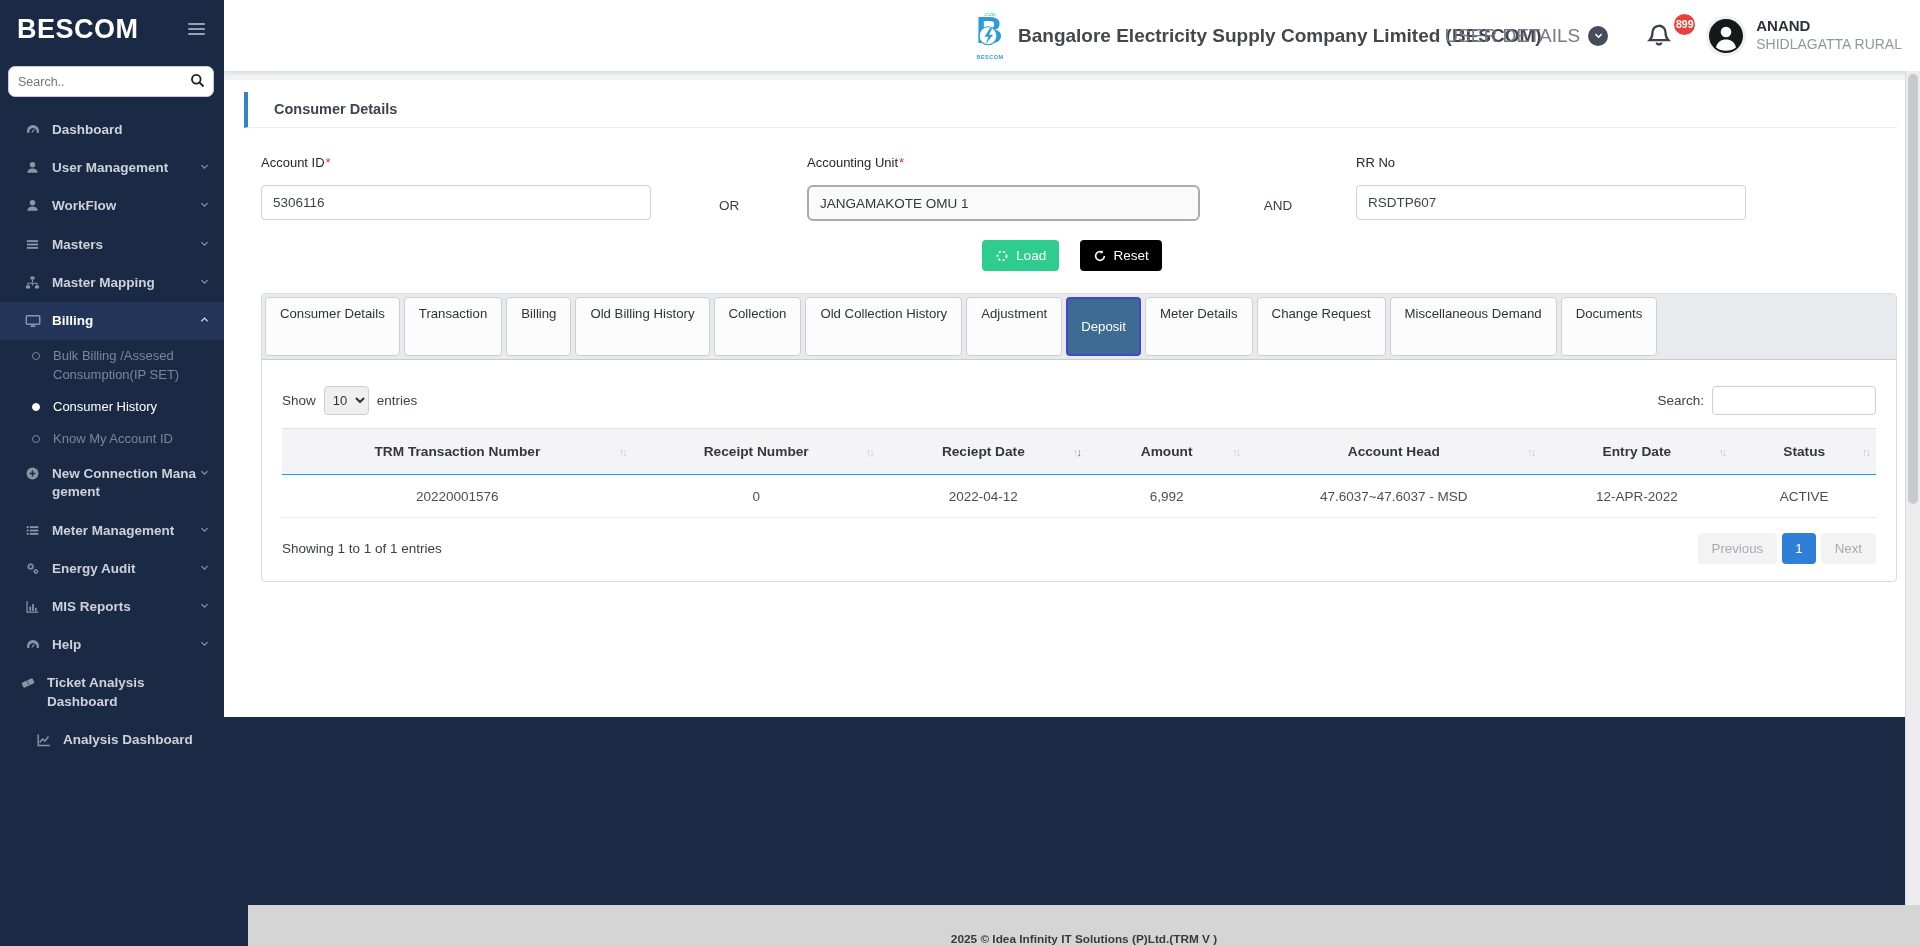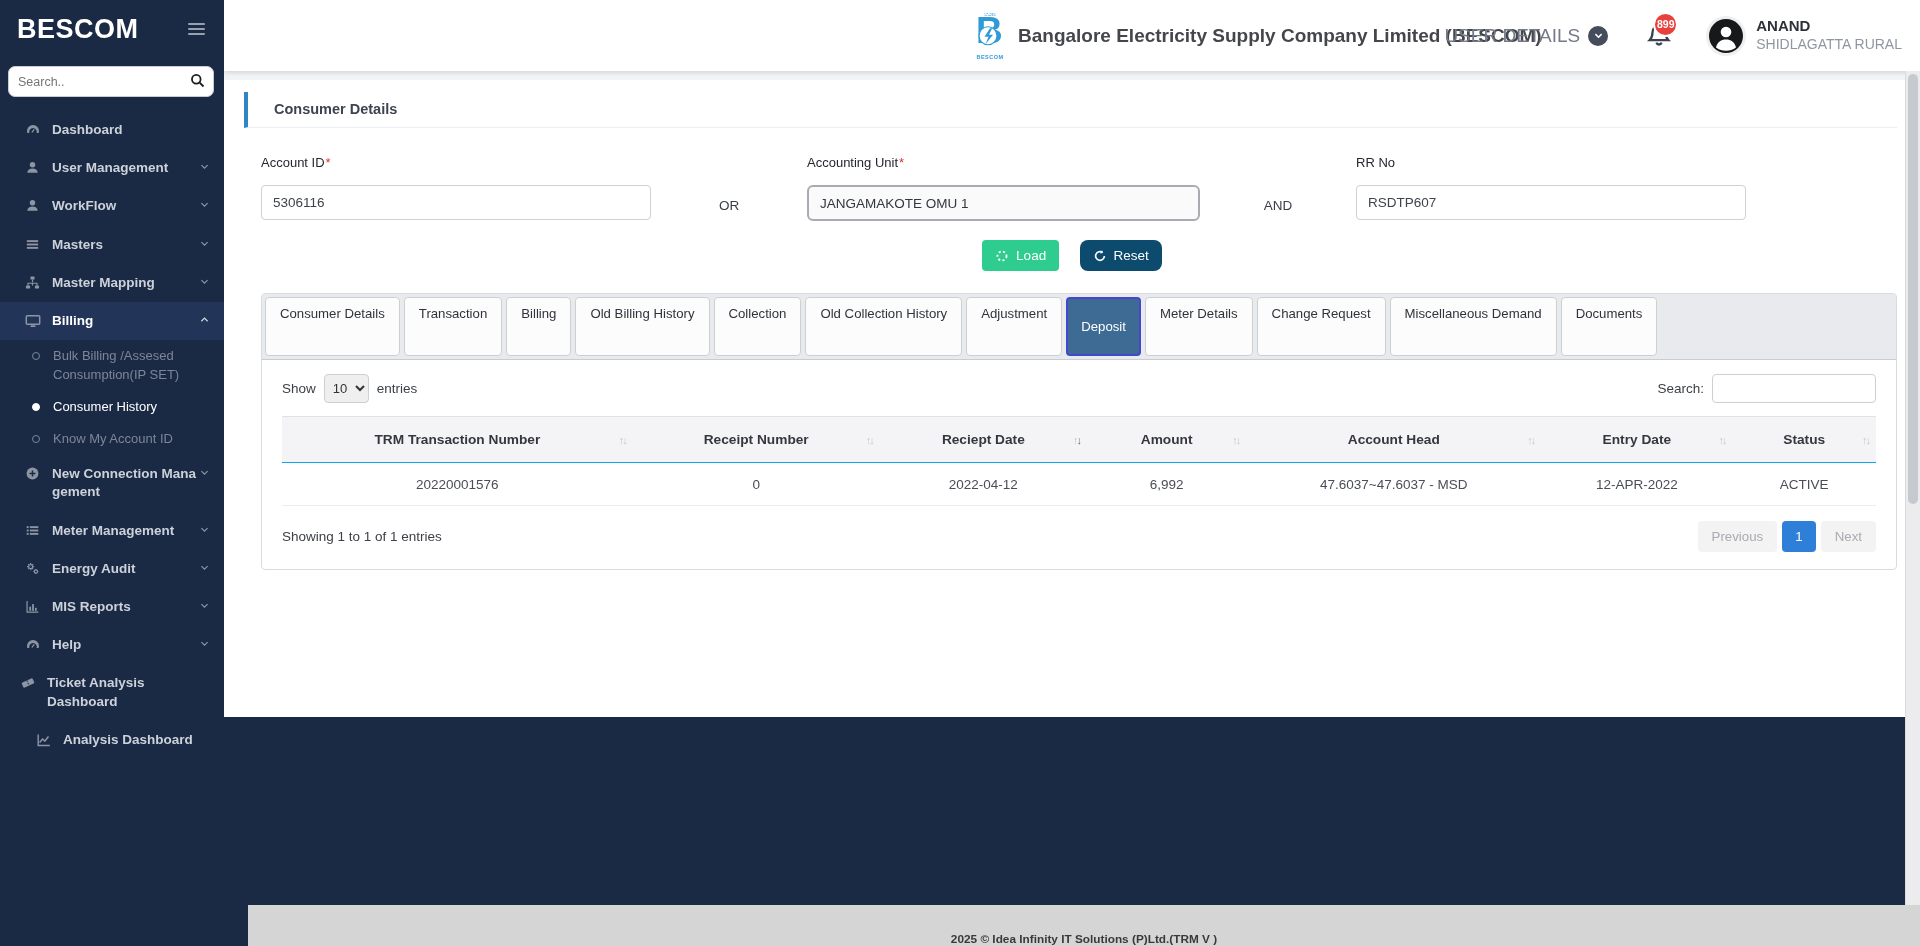--- a/index.html
+++ b/index.html
@@ -35,46 +35,46 @@
   .brand-logo { width:38px; display:flex; flex-direction:column; align-items:center; line-height:1; }
   .brand-logo .kn { font-size:5px; color:#2f9bd6; height:6px; overflow:hidden; letter-spacing:0; }
   .brand-logo .bmark { position:relative; width:34px; height:36px; }
   .brand-logo .bmark .bletter { font-size:37px; font-weight:700; color:#2f9bd6; position:absolute; left:3px; top:-6px; }
   .brand-logo .cap { font-size:5.5px; font-weight:700; color:#2f9bd6; letter-spacing:.5px; margin-top:1px; }
   .brand-title { font-size:19px; font-weight:700; color:#45464c; }
   .top-right { position:absolute; right:18px; top:50%; transform:translateY(-50%); display:flex; align-items:center; }
   .user-details { display:flex; align-items:center; gap:8px; font-size:19px; color:#737a88; cursor:pointer; }
   .caret-circle { width:20px; height:20px; border-radius:50%; background:#454c5c; display:inline-flex; align-items:center; justify-content:center; }
   .bell-wrap { position:relative; margin:0 34px 0 38px; cursor:pointer; color:#3c414d; }
-  .badge { position:absolute; top:-10px; left:7px; min-width:25px; height:25px; border-radius:50%; background:#e8413c; color:#fff; font-size:10.5px; font-weight:700; display:flex; align-items:center; justify-content:center; border:2px solid #fff; }
+  .badge { position:absolute; top:-10px; left:26px; min-width:25px; height:25px; border-radius:50%; background:#e8413c; color:#fff; font-size:10.5px; font-weight:700; display:flex; align-items:center; justify-content:center; border:2px solid #fff; }
   .avatar { width:40px; height:40px; border-radius:50%; background:#efeff1; display:flex; align-items:center; justify-content:center; cursor:pointer; }
   .who { margin-left:10px; line-height:1.25; }
   .who .nm { font-size:15px; font-weight:700; color:#2e3138; }
   .who .loc { font-size:14px; color:#9096a0; }
   
   .gapstrip { height:9px; background:#f2f3f5; flex:none; }
   .content { background:#fff; height:637px; flex:none; position:relative; }
   .title-row { margin:12px 23px 0 20px; border-left:4px solid #2e86c5; height:36px; display:flex; align-items:center; padding-left:26px; font-size:14.5px; font-weight:700; color:#3e4350; border-bottom:1px solid #eceff1; padding-bottom:2px; }
   .form-row { display:flex; align-items:flex-start; padding:27px 0 0 37px; }
   .field { width:390px; }
   .field.acc { width:393px; }
   .field label { display:block; font-size:13px; color:#24272e; margin-bottom:15px; }
   .req { color:#e03131; margin-left:1px; }
   .field input { width:100%; height:35px; border:1px solid #ccd2d8; border-radius:4px; padding:16px 11px; font-size:13.5px; color:#3e434b; font-family:inherit; }
   .field.acc input { background:#fafafb; border:2px solid #a8acb2; border-radius:6px; color:#33373e; }
   .joiner { width:156px; text-align:center; font-size:13.5px; color:#3a3e46; margin-top:33px; line-height:35px; }
   .btn-row { text-align:center; margin-top:17px; }
   .btn { display:inline-flex; align-items:center; gap:7px; border:none; border-radius:4px; padding:8px 13px; font-size:13.5px; color:#fff; cursor:pointer; font-family:inherit; }
   .btn-load { background:#2ecc8f; }
-  .btn-reset { background:#0c4a6e; margin-left:16px;border-radius:8px; }
+  .btn-reset { background:#000000; margin-left:16px; }
   .card { margin:22px 23px 0 37px; border:1px solid #d8dce0; border-radius:4px; overflow:hidden; background:#fff; }
   .tabs { background:#e9eaee; display:flex; padding:3px 3px 0 3px; border-bottom:1px solid #c9ccd2; }
   .tab { background:#fcfcfd; border:1px solid #ccd0d5; border-radius:4px; padding:8px 14px; margin:0 4px 3px 0; font-size:13.2px; color:#2f333b; cursor:pointer; white-space:nowrap; }
   .tab.active { background:#3e6b94; color:#fff; border:2px solid #4348cb; padding:20px 13px; }
-  .table-wrap { padding:14px 20px 17px; }
+  .table-wrap { padding:26px 20px 17px; }
   .controls { display:flex; justify-content:space-between; align-items:center; font-size:13.5px; color:#3c4047; }
   .show-ctl { display:flex; align-items:center; }
   .show-ctl select { height:29px; border:1px solid #ccd0d5; border-radius:4px; margin:0 8px; font-size:13px; color:#333; padding:0 4px; font-family:inherit; }
   .search-ctl { display:flex; align-items:center; }
   .search-ctl input { height:29px; width:164px; border:1px solid #ccd0d5; border-radius:4px; margin-left:8px; padding:0 8px; font-family:inherit; font-size:13px; }
   table { width:100%; border-collapse:collapse; margin-top:13px; table-layout:fixed; }
   thead th { background:#f4f4f6; border-top:1px solid #e2e2e6; border-bottom:1px solid #0ea5e9; font-size:13.7px; font-weight:700; color:#34373e; height:46px; text-align:center; position:relative; cursor:pointer; }
   .sort { position:absolute; right:7px; top:50%; transform:translateY(-50%); font-size:11px; color:#c4c7cd; letter-spacing:-2px; font-weight:400; }
   .sort .on { color:#6f737d; }
   tbody td { text-align:center; font-size:13.5px; color:#4b4e56; height:43px; border-bottom:1px solid #ececef; }

